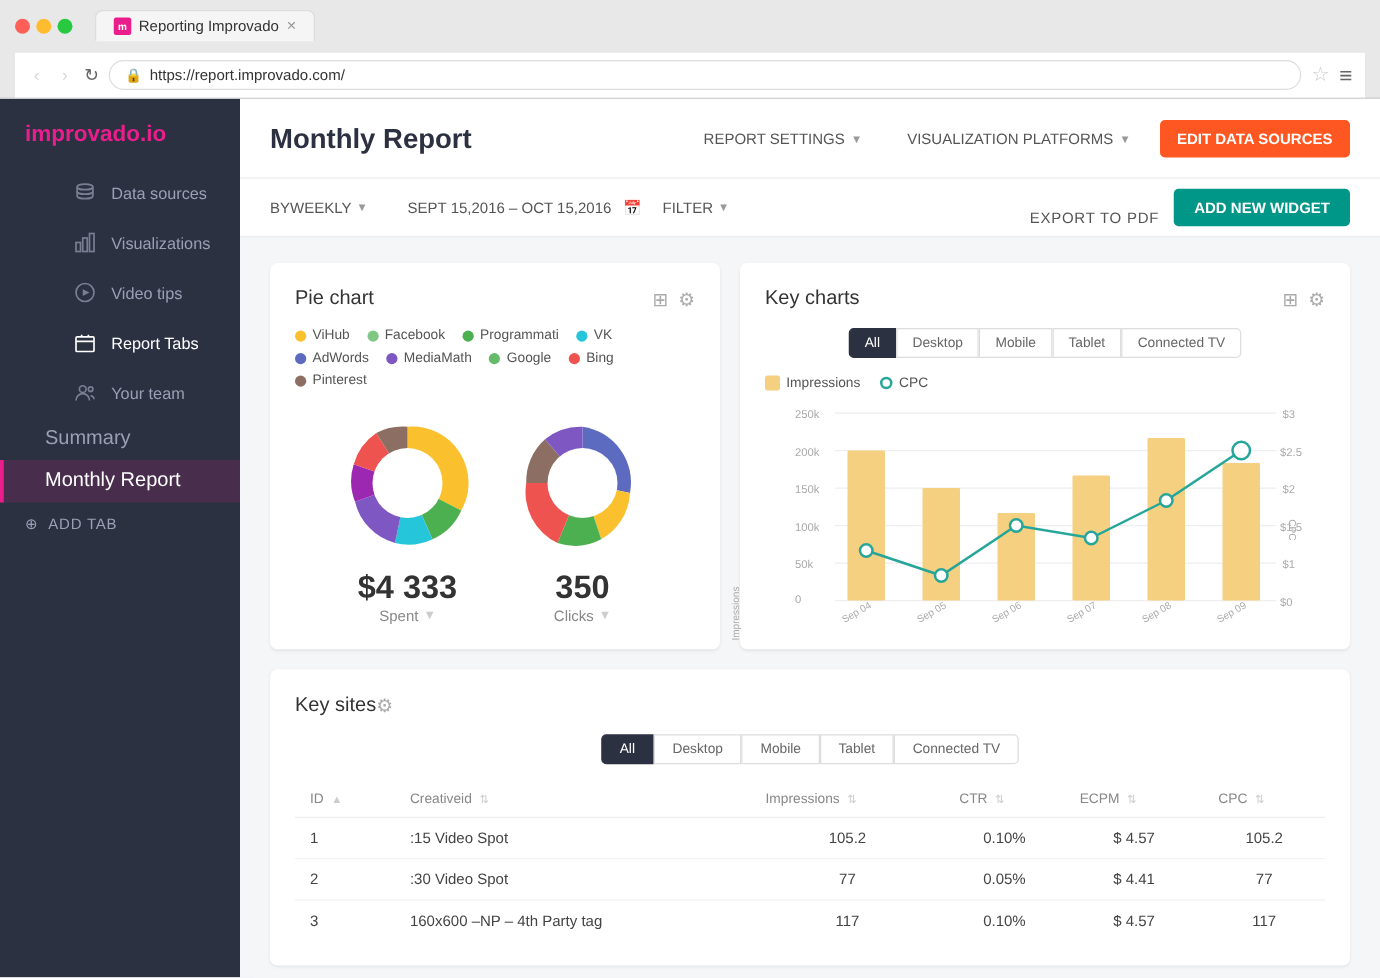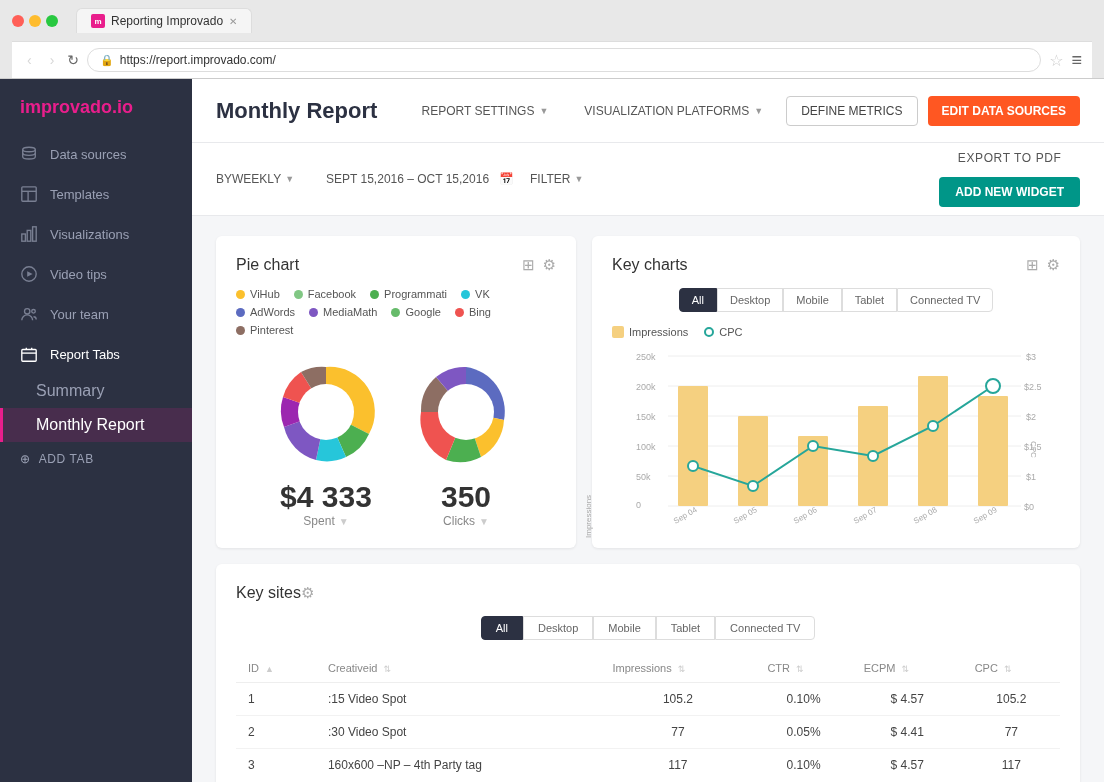--- a/index.html
+++ b/index.html
@@ -28,21 +28,21 @@
 
     
     .app { display: flex; flex: 1; overflow: hidden; }
 
     
     .sidebar { width: 192px; background: #2c3142; color: #fff; display: flex; flex-direction: column; flex-shrink: 0; }
     .sidebar-logo { padding: 18px 20px 16px; }
     .logo-text { font-size: 18px; font-weight: 300; color: white; }
     .logo-text span { color: #e91e8c; font-weight: 700; }
     .sidebar-nav { flex: 1; }
-    .nav-item { display: flex; align-items: center; gap: 12px; padding: 11px 20px; font-size: 13px; color: #9aa0b4; cursor: pointer; transition: background 0.2s; }
+    .nav-item { display: flex; align-items: center; gap: 12px; padding: 11px 20px; font-size: 13px; color: #9aa0b4; cursor: pointer; transition: background 0.2s; margin-left: 39px; }
     .nav-item.active { color: #fff; }
     .nav-item .nav-icon { width: 18px; height: 18px; flex-shrink: 0; opacity: 0.7; }
     .nav-item.active .nav-icon { opacity: 1; }
     .report-tab-item { padding: 8px 20px 8px 36px; font-size: 16px; color: #9aa0b4; cursor: pointer; position: relative; }
     .report-tab-item.active { color: #fff; background: rgba(233,30,140,0.15); border-left: 3px solid #e91e8c; padding-left: 33px; }
 
     .add-tab { display: flex; align-items: center; gap: 8px; padding: 10px 20px; font-size: 12px; color: #9aa0b4; cursor: pointer; letter-spacing: 0.05em; }
 
     
     .main { flex: 1; display: flex; flex-direction: column; overflow: hidden; background: #f5f6f8; }
@@ -54,21 +54,21 @@
     .btn-ghost { background: none; border: 1px solid transparent; border-radius: 4px; padding: 7px 12px; font-size: 12px; color: #555; cursor: pointer; display: flex; align-items: center; gap: 5px; }
     .btn-outline { background: none; border: 1px solid #ccc; border-radius: 4px; padding: 7px 14px; font-size: 12px; color: #444; cursor: pointer; }
     .btn-orange { background: #ff5722; border: none; border-radius: 4px; padding: 8px 14px; font-size: 12px; color: white; cursor: pointer; font-weight: 600; }
     .caret { font-size: 9px; color: #999; }
 
     
     .filterbar { background: white; padding: 8px 24px; display: flex; align-items: center; justify-content: space-between; border-bottom: 1px solid #e8e9ec; flex-shrink: 0; }
     .filterbar-left { display: flex; align-items: center; gap: 16px; }
     .filter-btn { display: flex; align-items: center; gap: 4px; font-size: 12px; color: #555; cursor: pointer; }
     .filter-sep { color: #ccc; }
-    .filterbar-right { display: flex; align-items: center; gap: 12px; flex-direction: column; }
+    .filterbar-right { display: flex; align-items: flex-end; gap: 12px; }
     .export-btn { font-size: 12px; color: #555; cursor: pointer; letter-spacing: 0.05em; font-weight: 500; }
     .btn-teal { background: #009688; border: none; border-radius: 4px; padding: 8px 16px; font-size: 12px; color: white; cursor: pointer; font-weight: 600; }
 
     
     .content { flex: 1; overflow-y: auto; padding: 20px 24px; display: flex; flex-direction: column; gap: 16px; }
 
     
     .cards-row { display: flex; gap: 16px; }
     .card { background: white; border-radius: 6px; box-shadow: 0 1px 3px rgba(0,0,0,0.08); padding: 20px; }
     .card-pie { flex: 1; }
@@ -80,21 +80,21 @@
     .card-icon-btn { cursor: pointer; }
 
     
     .legend { display: flex; flex-wrap: wrap; gap: 6px 14px; margin-bottom: 16px; }
     .legend-item { display: flex; align-items: center; gap: 5px; font-size: 11px; color: #555; }
     .legend-dot { width: 9px; height: 9px; border-radius: 50%; flex-shrink: 0; }
 
     
     .pie-charts { display: flex; gap: 20px; justify-content: center; margin-top: 8px; }
     .pie-chart-wrap { text-align: center; }
-    .pie-value { font-size: 30px; font-weight: 600; color: #333; margin-top: 8px; }
+    .pie-value { font-size: 26px; font-weight: 600; color: #333; margin-top: 8px; }
     .pie-label { font-size: 12px; color: #888; display: flex; align-items: center; justify-content: center; gap: 4px; }
     .pie-caret { color: #ccc; font-size: 10px; }
 
     
     svg.donut { display: block; margin: 0 auto; }
 
     
     .key-chart-tabs { display: flex; align-items: center; justify-content: center; gap: 0; margin-bottom: 14px; }
     .key-tab { padding: 5px 12px; font-size: 11px; border: 1px solid #ddd; cursor: pointer; color: #666; background: white; }
     .key-tab:first-child { border-radius: 4px 0 0 4px; }
@@ -167,64 +167,56 @@
       <div class="nav-item">
         <svg class="nav-icon" viewBox="0 0 20 20" fill="currentColor">
             <ellipse cx="10" cy="5" rx="7" ry="2.5" fill="none" stroke="currentColor" stroke-width="1.5"></ellipse>
             <path d="M3 5v4c0 1.38 3.13 2.5 7 2.5s7-1.12 7-2.5V5" fill="none" stroke="currentColor" stroke-width="1.5"></path>
             <path d="M3 9v4c0 1.38 3.13 2.5 7 2.5s7-1.12 7-2.5V9" fill="none" stroke="currentColor" stroke-width="1.5"></path>
           </svg>
         <span>Data sources</span>
       </div>
 
 
-      <div class="nav-item">
-        <svg class="nav-icon" viewBox="0 0 20 20" fill="none" stroke="currentColor" stroke-width="1.5">
-            <rect x="2" y="2" width="16" height="16" rx="1"></rect>
-            <line x1="2" y1="7" x2="18" y2="7"></line>
-            <line x1="9" y1="7" x2="9" y2="18"></line>
-          </svg>
-        <span>Templates</span>
-      </div>
 
       <div class="nav-item">
         <svg class="nav-icon" viewBox="0 0 20 20" fill="none" stroke="currentColor" stroke-width="1.5">
             <rect x="2" y="10" width="4" height="8"></rect>
             <rect x="8" y="6" width="4" height="12"></rect>
             <rect x="14" y="2" width="4" height="16"></rect>
           </svg>
         <span>Visualizations</span>
       </div>
 
       <div class="nav-item">
         <svg class="nav-icon" viewBox="0 0 20 20" fill="none" stroke="currentColor" stroke-width="1.5">
             <circle cx="10" cy="10" r="8"></circle>
             <polygon points="8,7 14,10 8,13" fill="currentColor" stroke="none"></polygon>
           </svg>
         <span>Video tips</span>
+      </div>
+
+      <div class="nav-item active">
+        <svg class="nav-icon" viewBox="0 0 20 20" fill="none" stroke="currentColor" stroke-width="1.5">
+            <rect x="2" y="5" width="16" height="13" rx="1"></rect>
+            <path d="M2 9h16"></path>
+            <path d="M7 5V3"></path>
+            <path d="M13 5V3"></path>
+          </svg>
+        <span>Report Tabs</span>
       </div>
 
       <div class="nav-item">
         <svg class="nav-icon" viewBox="0 0 20 20" fill="none" stroke="currentColor" stroke-width="1.5">
             <circle cx="8" cy="7" r="3"></circle>
             <path d="M2 17c0-3.31 2.69-6 6-6s6 2.69 6 6"></path>
             <circle cx="15" cy="7" r="2"></circle>
             <path d="M15 13c1.66 0 3 1.34 3 3"></path>
           </svg>
         <span>Your team</span>
-      </div>
-
-      <div class="nav-item active">
-        <svg class="nav-icon" viewBox="0 0 20 20" fill="none" stroke="currentColor" stroke-width="1.5">
-            <rect x="2" y="5" width="16" height="13" rx="1"></rect>
-            <path d="M2 9h16"></path>
-            <path d="M7 5V3"></path>
-            <path d="M13 5V3"></path>
-          </svg>
-        <span>Report Tabs</span>
       </div>
 
       <div class="report-tab-item">
         <span>Summary</span>
       </div>
       <div class="report-tab-item active">
         <span>Monthly Report</span>
       </div>
 
       <div class="add-tab">
@@ -239,23 +231,20 @@
     <div class="topbar">
       <h1 class="topbar-title">Monthly Report</h1>
       <div class="topbar-actions">
         <button class="btn-ghost">
           <span>REPORT SETTINGS</span>
           <span class="caret">▼</span>
         </button>
         <button class="btn-ghost">
           <span>VISUALIZATION PLATFORMS</span>
           <span class="caret">▼</span>
-        </button>
-        <button class="btn-outline">
-          <span>DEFINE METRICS</span>
         </button>
         <button class="btn-orange">
           <span>EDIT DATA SOURCES</span>
         </button>
       </div>
     </div>
 
     <div class="filterbar">
       <div class="filterbar-left">
         <div class="filter-btn">

